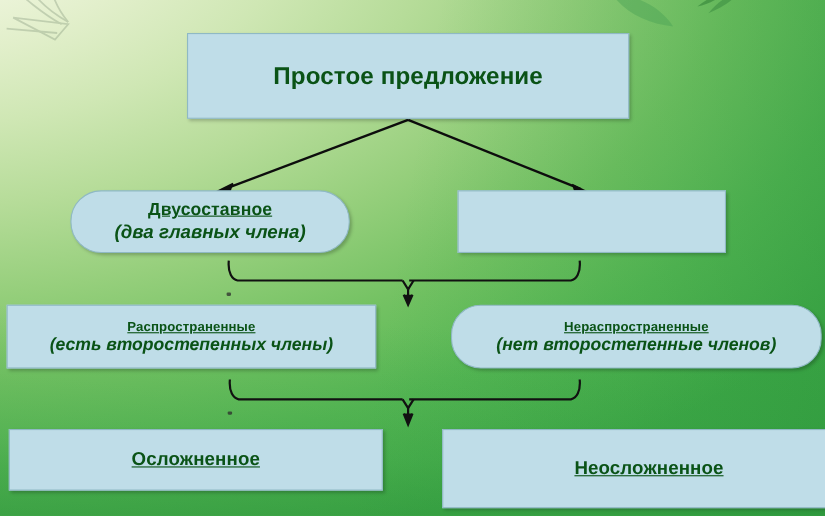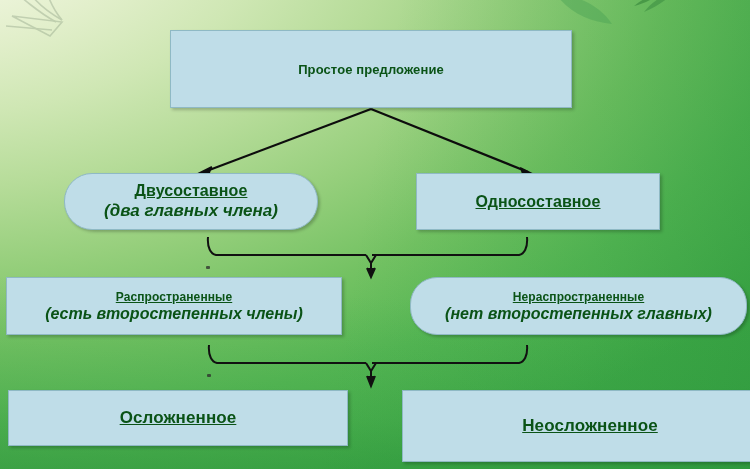--- a/index.html
+++ b/index.html
@@ -92,21 +92,21 @@
     white-space: nowrap;
   }
   .node .sub {
     font-weight: bold;
     font-style: italic;
     white-space: nowrap;
   }
 
   
   #n-root   { left:170px; top:30px;  width:402px; height:78px; }
-  #n-root .ttl { font-size: 13px; text-decoration: none; }
+  #n-root .ttl { font-size: 22px; text-decoration: none; }
 
   #n-two    { left:64px;  top:173px; width:254px; height:57px;border-radius:28px; }
   #n-one    { left:416px; top:173px; width:244px; height:57px; }
   #n-two .ttl, #n-one .ttl { font-size: 16px; }
   #n-two .sub, #n-one .sub { font-size: 17px; margin-top: 1px; }
 
   #n-rasp   { left:6px;   top:277px; width:336px; height:58px; }
   #n-nerasp { left:410px; top:277px; width:337px; height:58px;border-radius:27px; }
   #n-rasp .ttl, #n-nerasp .ttl { font-size: 12px; }
   #n-rasp .sub, #n-nerasp .sub { font-size: 16px; margin-top: 1px; }
@@ -196,31 +196,30 @@
   <div class="node" id="n-root">
     <div class="ttl">Простое предложение</div>
   </div>
 
   <div class="node" id="n-two">
     <div class="ttl">Двусоставное</div>
     <div class="sub">(два главных члена)</div>
   </div>
 
   <div class="node" id="n-one">
-    <div class="ttl">Односоставное</div>
   </div>
 
   <div class="node" id="n-rasp">
     <div class="ttl">Распространенные</div>
     <div class="sub">(есть второстепенных члены)</div>
   </div>
 
   <div class="node" id="n-nerasp">
     <div class="ttl">Нераспространенные</div>
-    <div class="sub">(нет второстепенных главных)</div>
+    <div class="sub">(нет второстепенные членов)</div>
   </div>
 
   <div class="node" id="n-osl">
     <div class="ttl">Осложненное </div>
   </div>
 
   <div class="node" id="n-neosl">
     <div class="ttl">Неосложненное </div>
   </div>
 

